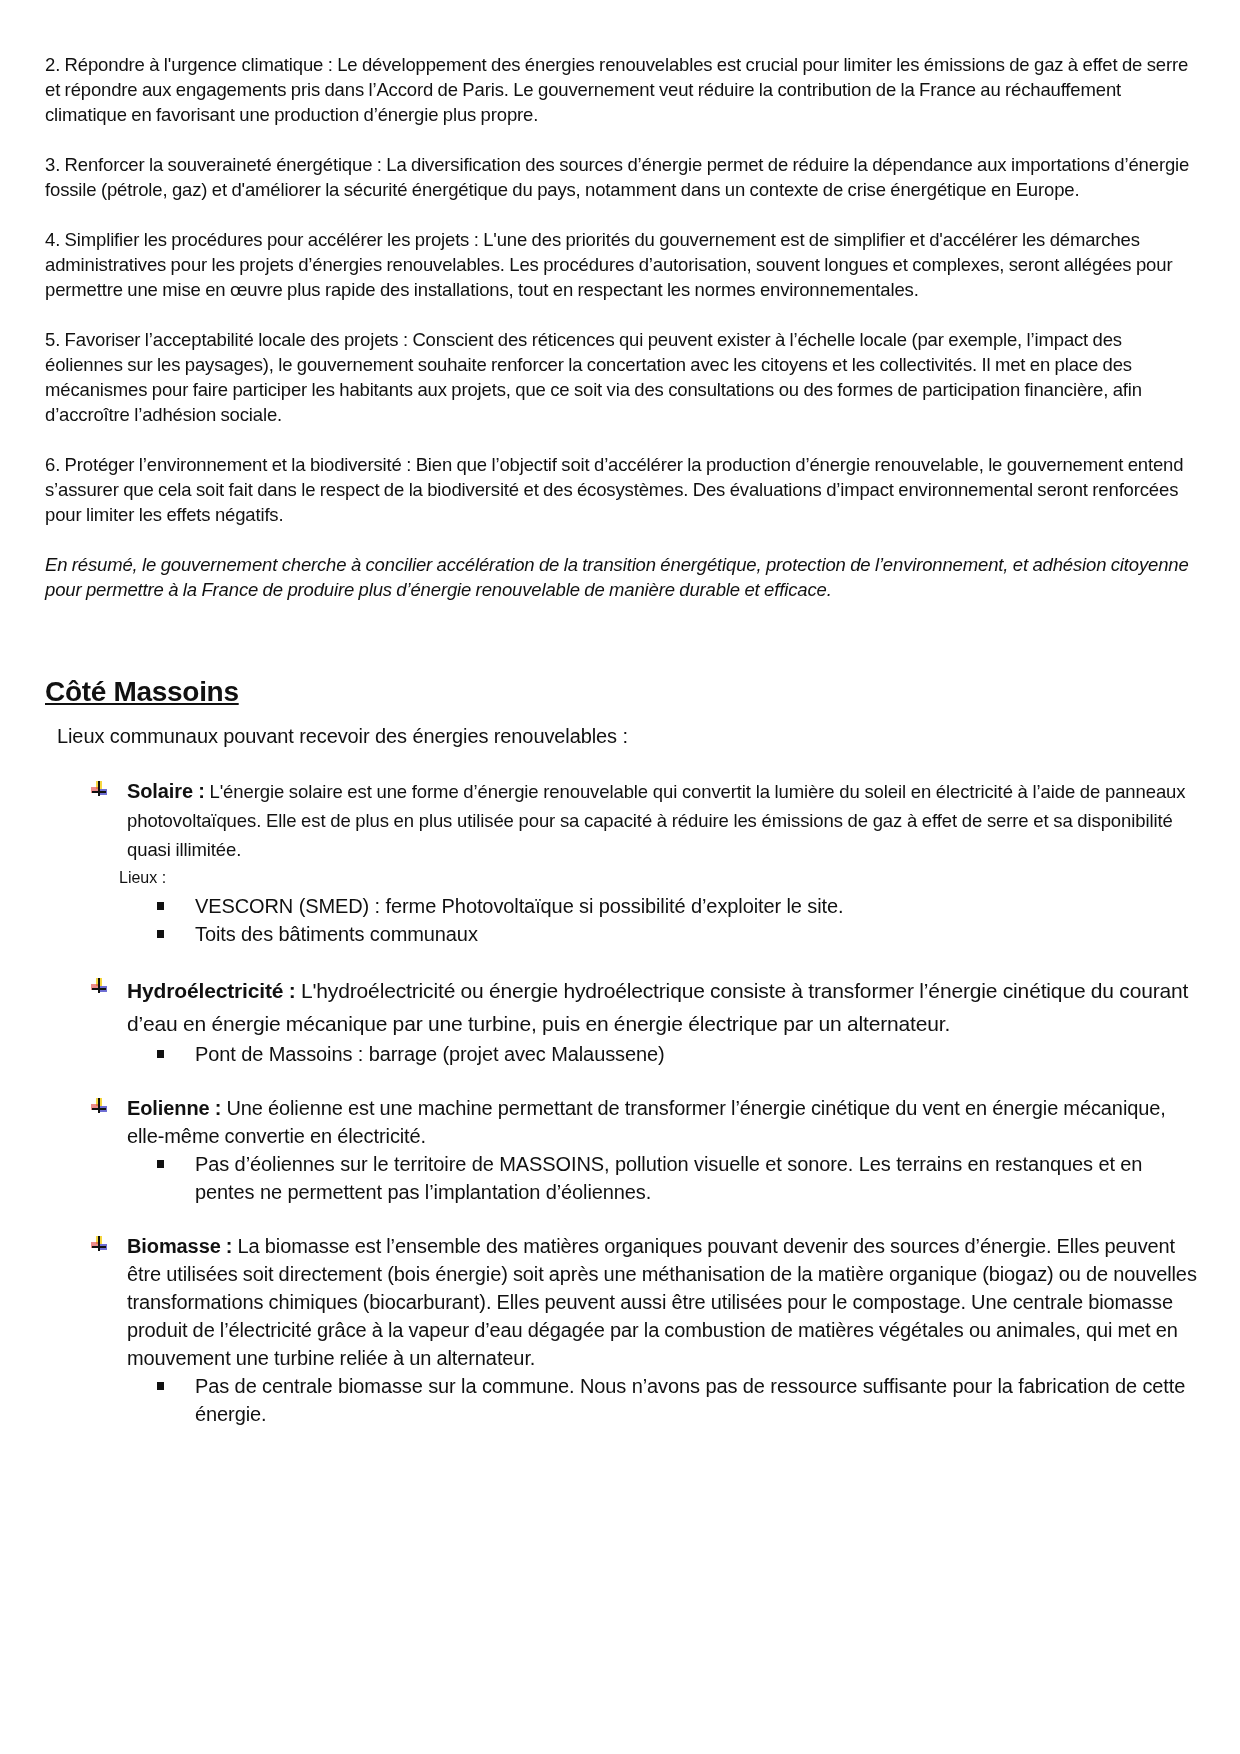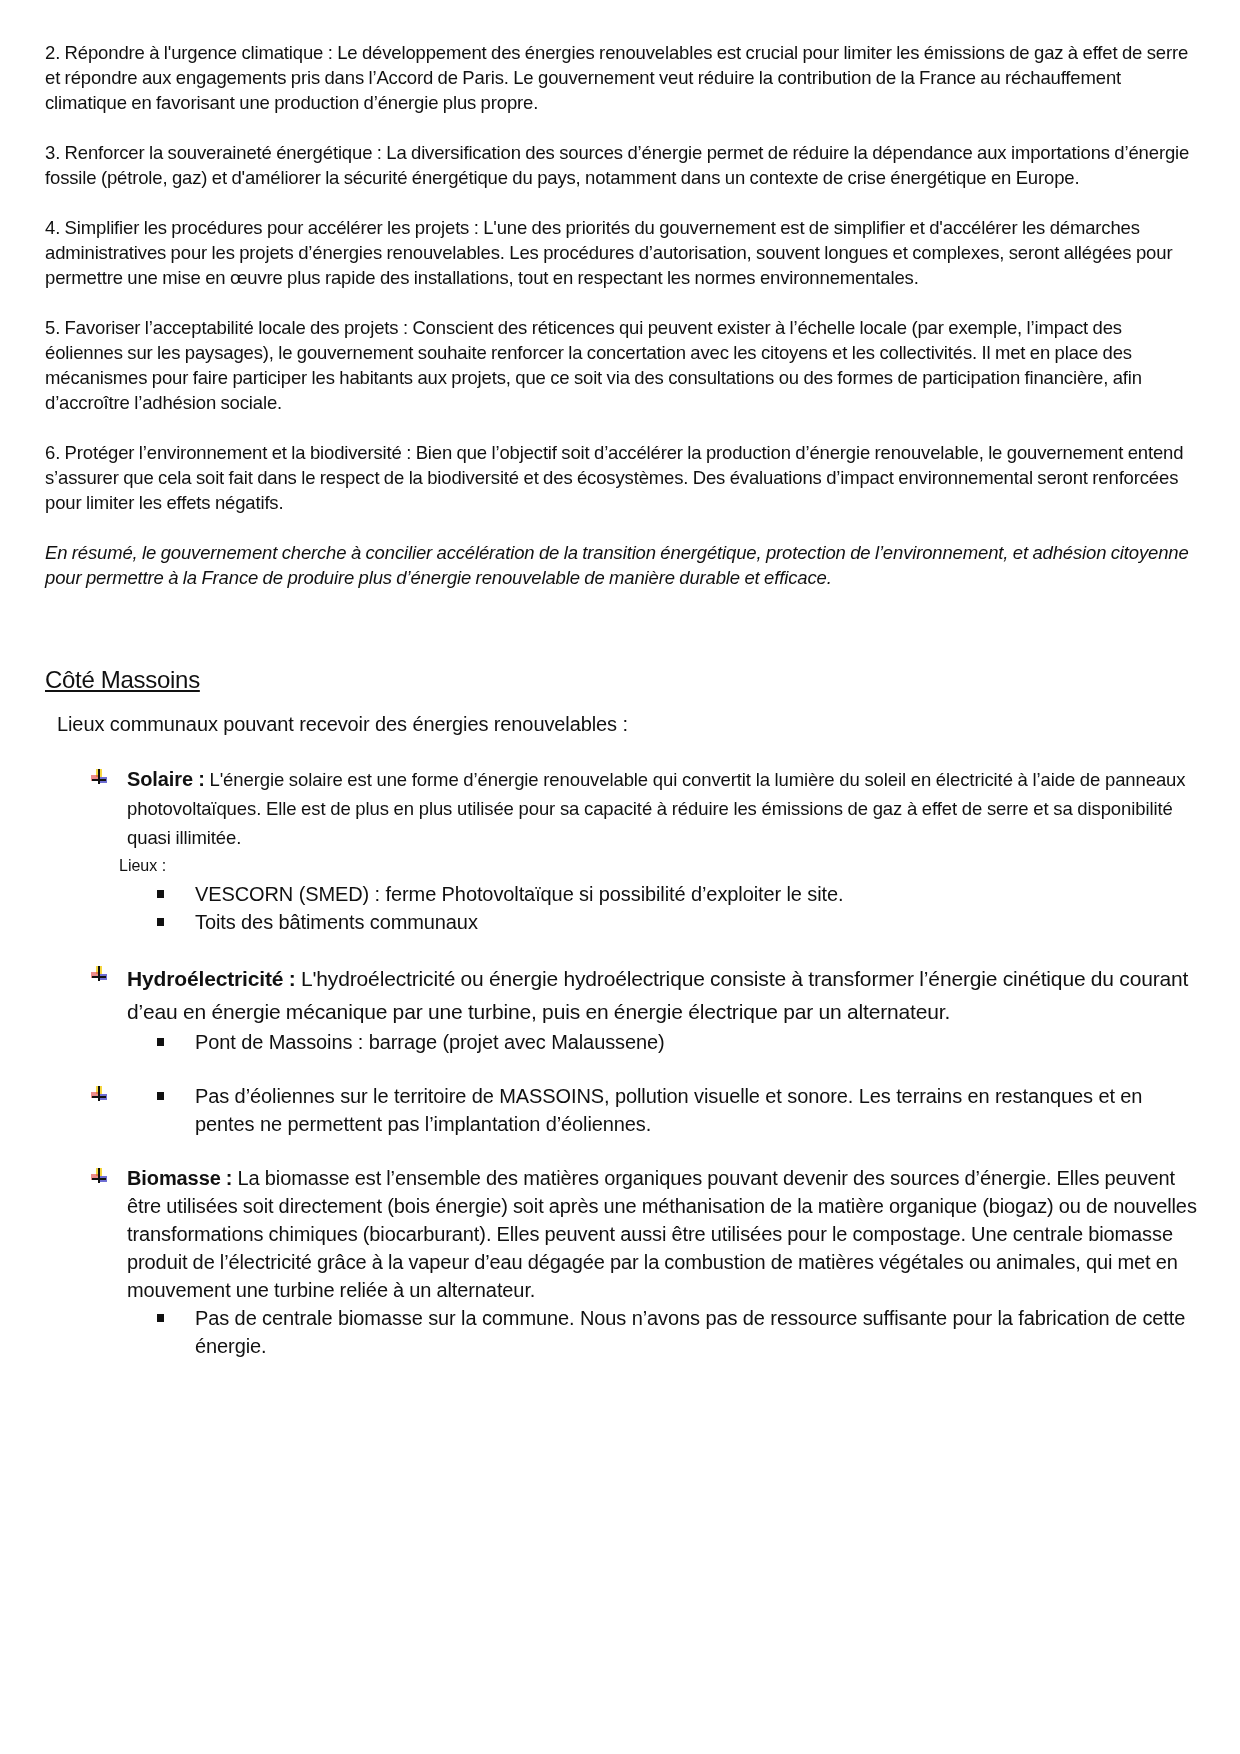--- a/index.html
+++ b/index.html
@@ -1,28 +1,28 @@
 <!DOCTYPE html>
 <html><head>
 <meta charset="utf-8">
 <style>
   html, body { margin: 0; padding: 0; background: #ffffff; }
   body {
     width: 1240px; height: 1754px; position: relative; overflow: hidden;
     font-family: "Liberation Sans", "DejaVu Sans", sans-serif;
     color: #111111;
   }
-  .page { position: absolute; left: 45px; top: 40px; width: 1155px; }
+  .page { position: absolute; left: 45px; top: 52px; width: 1155px; }
   .para {
     font-size: 18.5px; line-height: 25px; margin: 0 0 25px 0;
     letter-spacing: -0.15px; word-spacing: -0.5px;
   }
   .para.last { margin-bottom: 16px; font-style: italic; }
   .section-title {
-    font-size: 24px; font-weight: normal; text-decoration: underline;
+    font-size: 28px; font-weight: bold; text-decoration: underline;
     margin: 75px 0 16px 0; line-height: 30px; letter-spacing: -0.3px;
   }
   .section-intro { font-size: 20px; line-height: 26px; margin: 12px; letter-spacing: -0.1px; }
   .energy-list { list-style: none; margin: 28px 0 0 0; padding: 0; }
   .energy-item { position: relative; padding-left: 82px; margin-bottom: 26px; }
   .energy-item .bullet-icon {
     position: absolute; left: 46px; top: 4px; width: 16px; height: 16px;
   }
   .energy-desc { font-size: 21px; line-height: 33px; margin: 0; letter-spacing: -0.15px; word-spacing: -0.3px; }
   .energy-desc.large { font-size: 20px; line-height: 28px; letter-spacing: -0.1px; }
@@ -95,20 +95,23 @@
     </li>
 
     <li class="energy-item">
       <svg class="bullet-icon" viewBox="0 0 16 16">
         <rect x="5" y="0" width="6" height="8" fill="#f5d020" opacity="0.85"></rect>
         <rect x="0" y="6" width="7" height="6" fill="#e04040" opacity="0.6"></rect>
         <rect x="9" y="8" width="7" height="6" fill="#3030c0" opacity="0.7"></rect>
         <rect x="7" y="0" width="2" height="15" fill="#111"></rect>
         <rect x="1" y="10" width="14" height="2" fill="#111"></rect>
       </svg>
+      <p class="energy-desc large">
+        <span class="energy-name">Eolienne :</span><span> Une éolienne est une machine permettant de transformer l’énergie cinétique du vent en énergie mécanique, elle-même convertie en électricité.</span>
+      </p>
       <ul class="sub-list">
         <li class="sub-item">
           <span class="square"></span>
           <span>Pas d’éoliennes sur le territoire de MASSOINS, pollution visuelle et sonore. Les terrains en restanques et en pentes ne permettent pas l’implantation d’éoliennes.</span>
         </li>
       </ul>
     </li>
 
     <li class="energy-item">
       <svg class="bullet-icon" viewBox="0 0 16 16">

